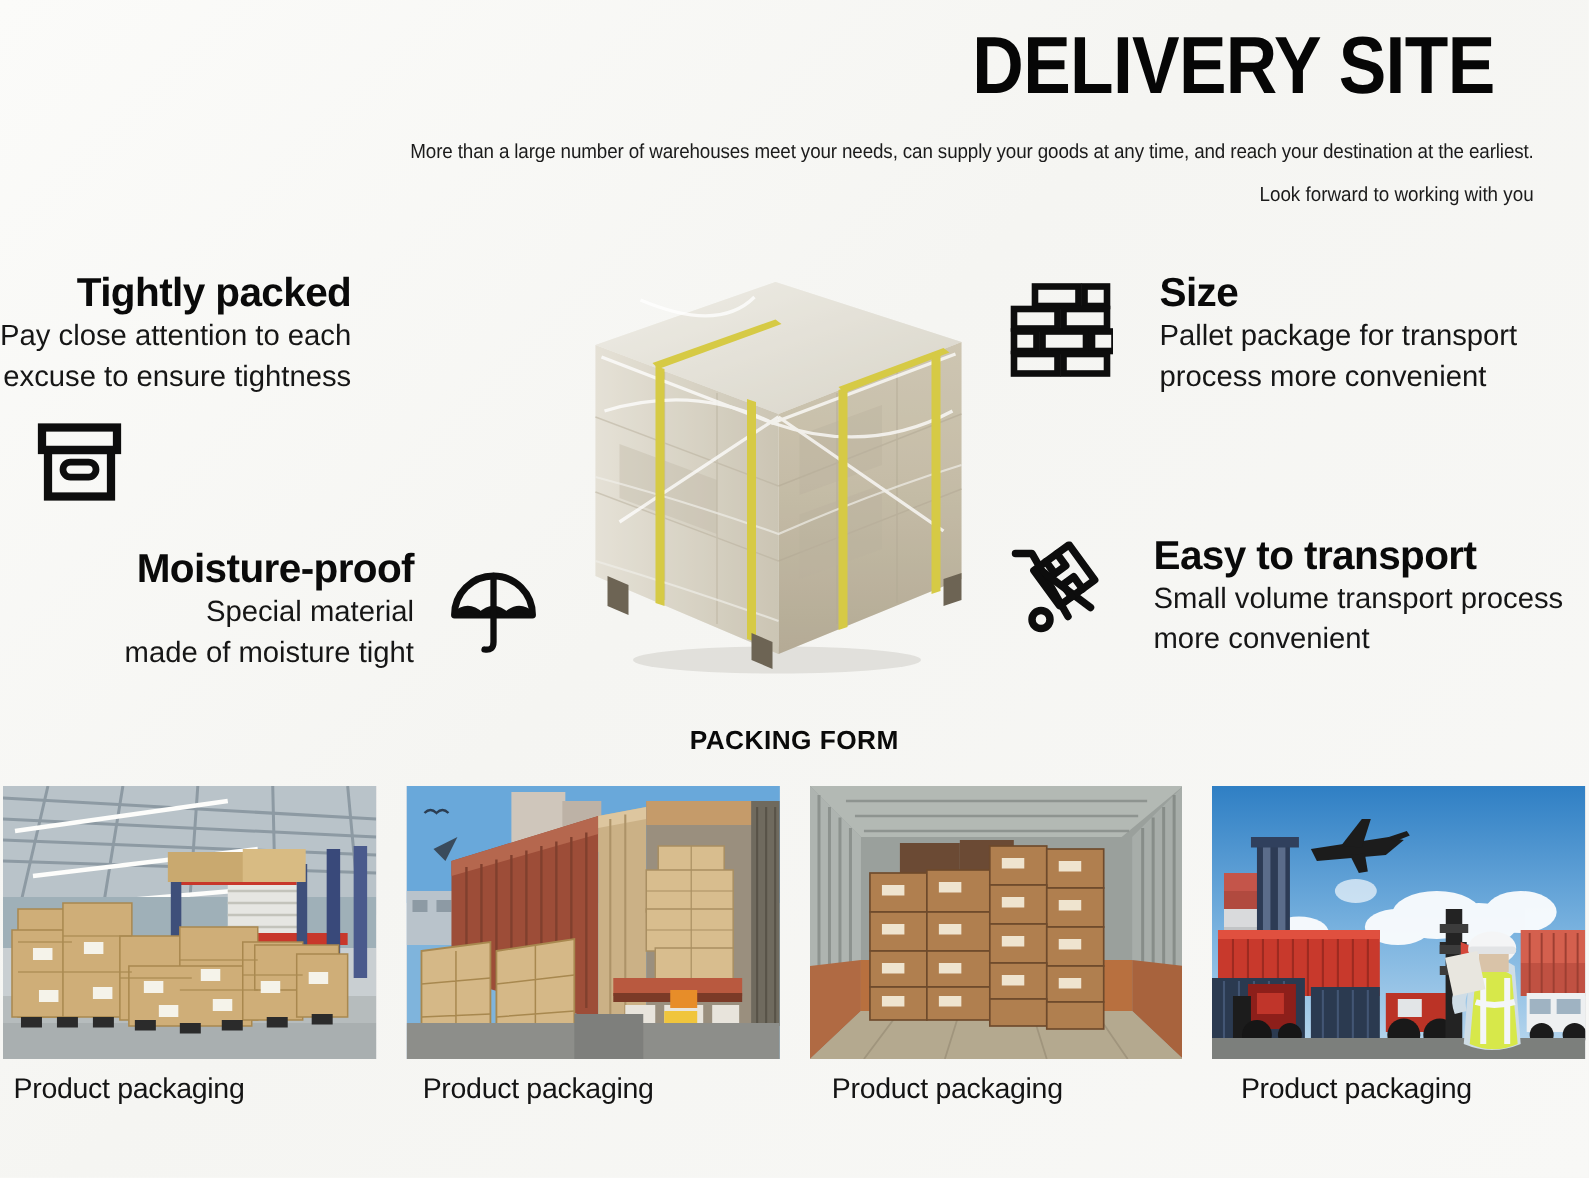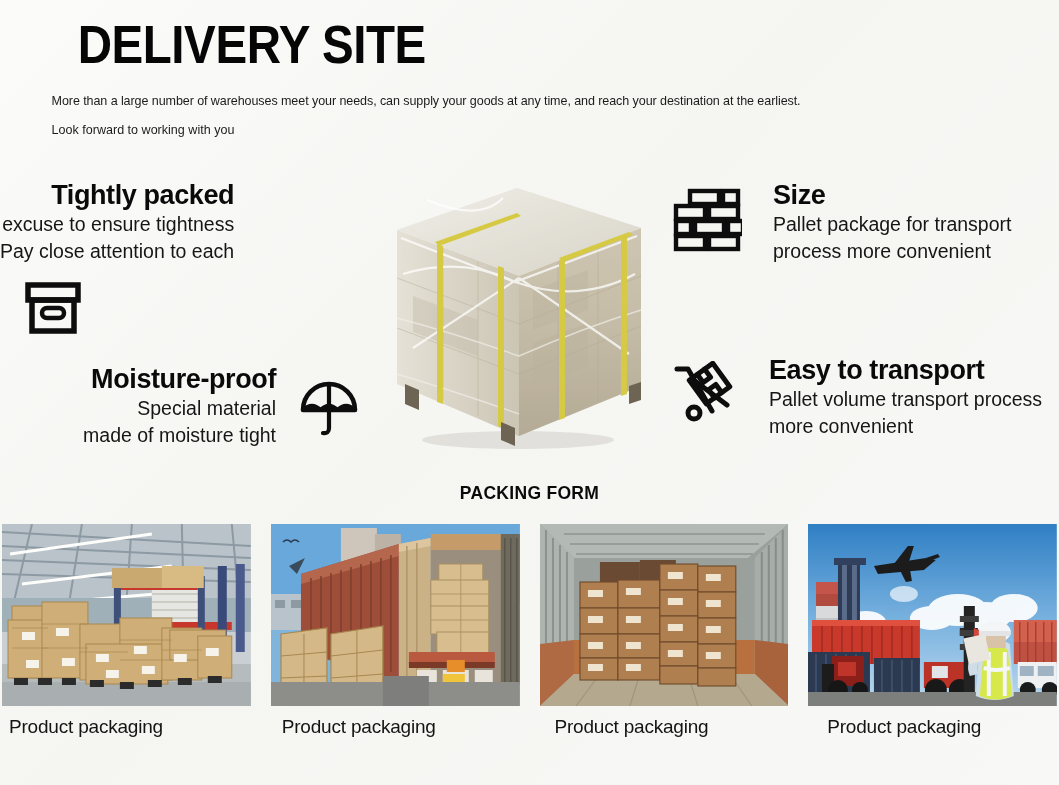--- a/index.html
+++ b/index.html
@@ -9,21 +9,21 @@
     background: #f7f7f5;
     overflow: hidden;
   }
   .page {
     position: relative;
     width: 1059px; height: 785px;
     background: linear-gradient(135deg,#fbfbf9 0%,#f5f5f2 45%,#f8f8f6 100%);
   }
 
   
-  .header { text-align: left; padding-top: 16px; padding-left: 15px; }
+  .header { text-align: right; padding-top: 16px; padding-left: 15px; }
   .title {
     font-size: 54px;
     font-weight: 700;
     letter-spacing: -0.5px;
     color: #060606;
     font-family: "Liberation Sans Narrow","Liberation Sans", sans-serif;
     transform: scaleX(0.88);
     line-height: 1.05;
   }
   .subtitle {
@@ -105,22 +105,22 @@
 
   <div class="header">
     <div class="title">DELIVERY SITE</div>
     <div class="subtitle">More than a large number of warehouses meet your needs, can supply your goods at any time, and reach your destination at the earliest.</div>
     <div class="subtitle2">Look forward to working with you</div>
   </div>
 
   <div class="feature" id="feat-tight">
     <div class="f-text f-text-right">
       <div class="f-head">Tightly packed</div>
+      <div class="f-body">Pay close attention to each</div>
       <div class="f-body">excuse to ensure tightness</div>
-      <div class="f-body">Pay close attention to each</div>
     </div>
     <div class="f-icon">
       <svg width="62" height="62" viewBox="0 0 62 62">
         <rect x="6" y="8" width="50" height="15" fill="none" stroke="#0d0d0d" stroke-width="5.5"></rect>
         <rect x="10" y="23" width="42" height="31" fill="none" stroke="#0d0d0d" stroke-width="5.5"></rect>
         <rect x="20" y="31" width="22" height="10" rx="5" fill="none" stroke="#0d0d0d" stroke-width="4.5"></rect>
       </svg>
     </div>
   </div>
 
@@ -174,21 +174,21 @@
             <rect x="24" y="8" width="29" height="29"></rect>
             <path d="M34 8 L34 18 L43 18 L43 8"></path>
             <path d="M34 27 L34 37 M43 27 L43 37 M34 27 L43 27"></path>
           </g>
           <circle cx="22" cy="52" r="6"></circle>
         </g>
       </svg>
     </div>
     <div class="f-text f-text-left">
       <div class="f-head">Easy to transport</div>
-      <div class="f-body">Pallet volume transport process</div>
+      <div class="f-body">Small volume transport process</div>
       <div class="f-body">more convenient</div>
     </div>
   </div>
 
   <div class="pallet-wrap">
     <svg class="pallet-svg" viewBox="0 0 270 272">
       <defs>
         <linearGradient id="topFace" x1="0" y1="0" x2="1" y2="1">
           <stop offset="0%" stop-color="#e9e6dc"></stop>
           <stop offset="55%" stop-color="#d6d2c4"></stop>

